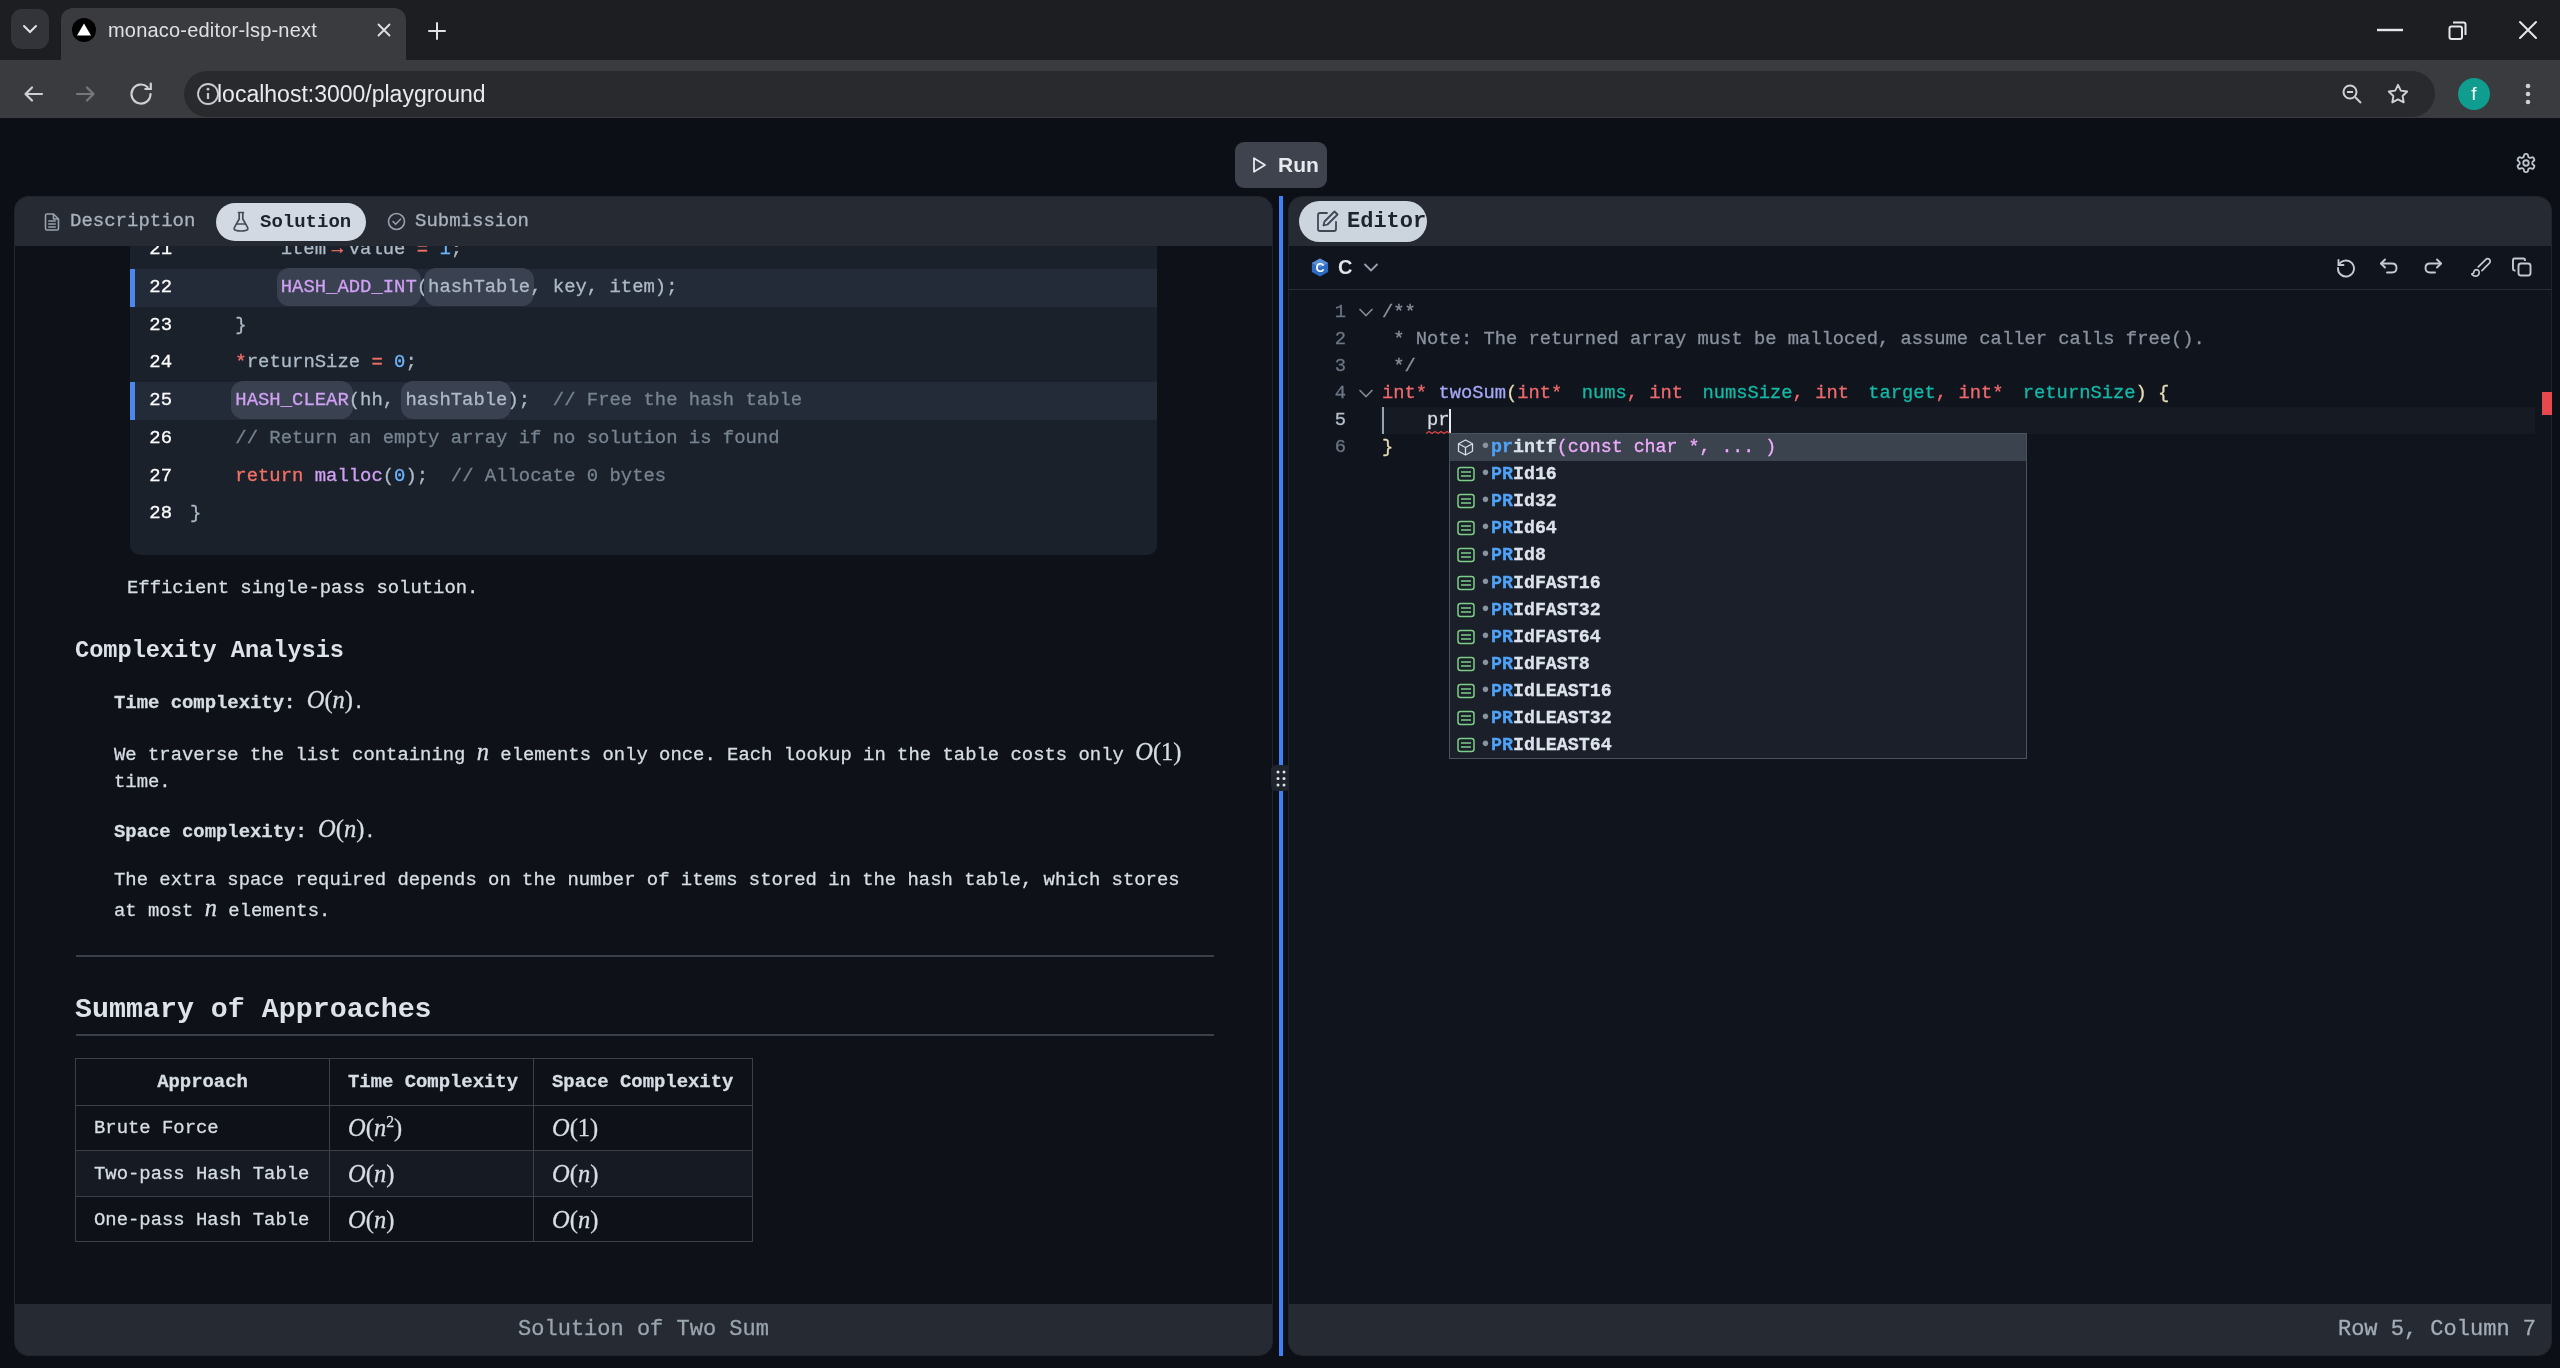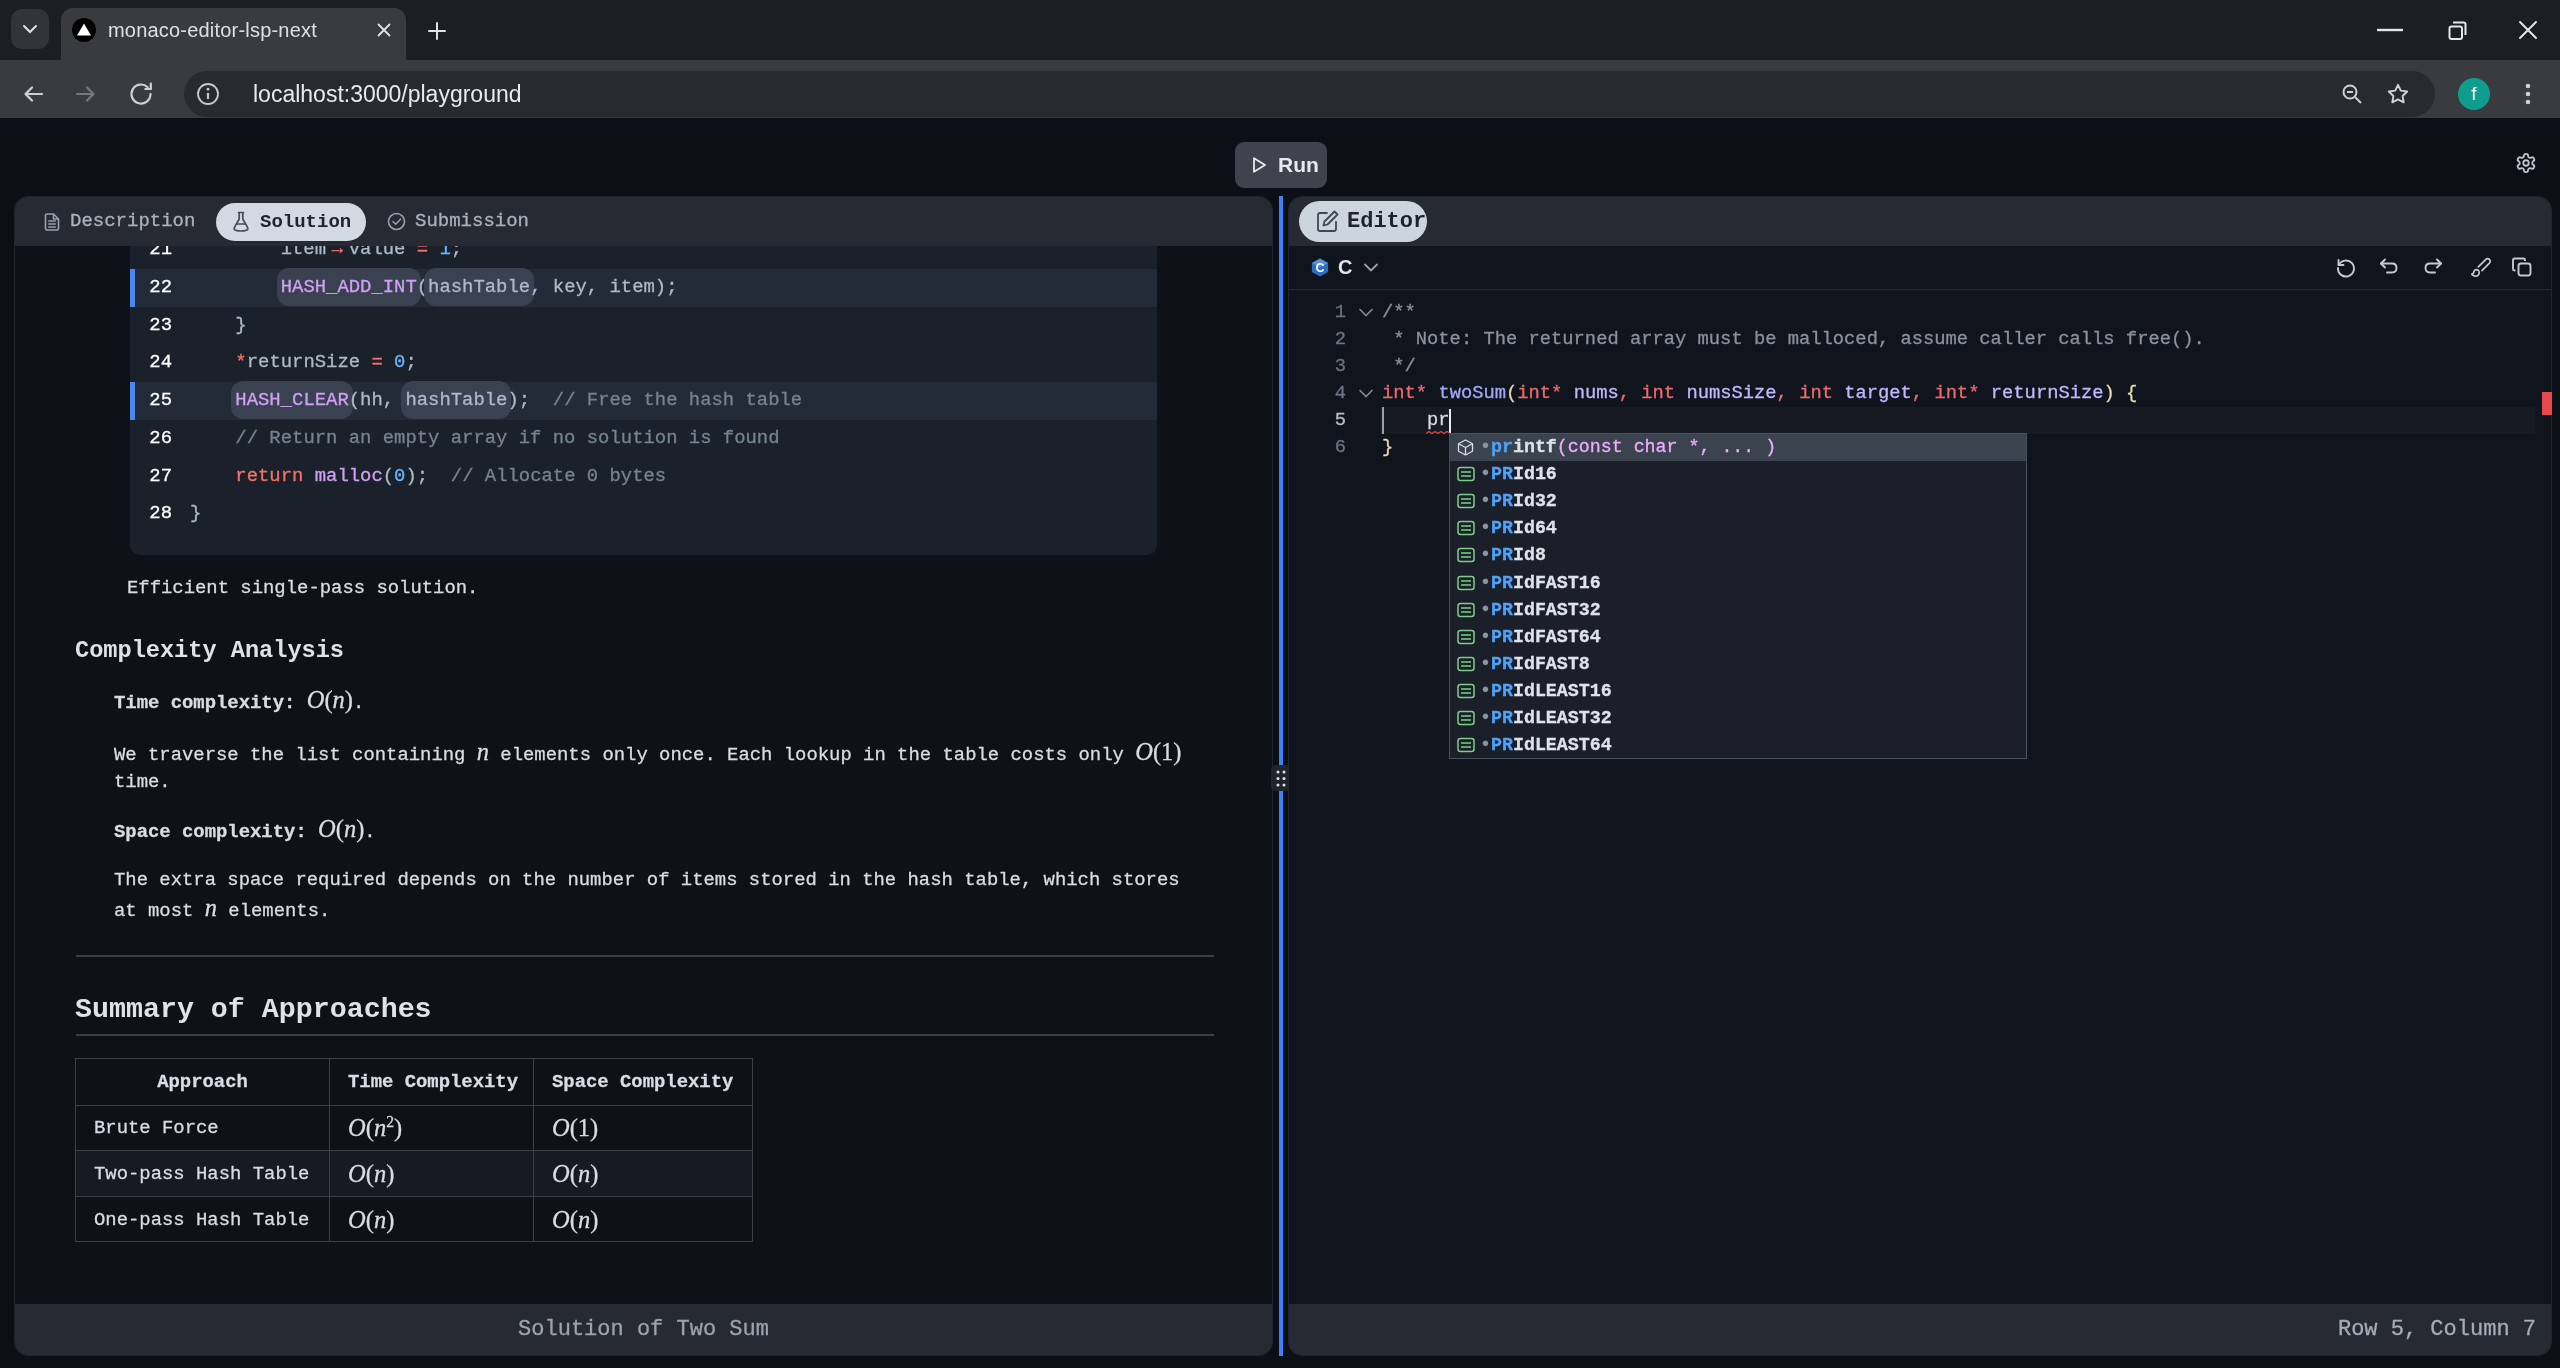--- a/index.html
+++ b/index.html
@@ -10,21 +10,21 @@
   .crow, .erow, .mdtxt, .mdtable, .srow, .tabtxt, .ftxt { -webkit-text-stroke:0.3px currentColor; }
   svg { display:block; }
   
   #tabstrip { left:0; top:0; width:2560px; height:60px; background:#1d1e22; }
   #tabsearch { left:11px; top:9px; width:38px; height:40px; border-radius:11px; background:#33343a; }
   #tab { left:61px; top:8px; width:345px; height:52px; border-radius:12px 12px 0 0; background:#3a3b3e; }
   #favicon { left:72px; top:18px; width:24px; height:24px; border-radius:50%; background:#000; }
   #tabtitle { left:108px; top:4px; height:52px; line-height:52px; font-size:20px; color:#dce0e5; letter-spacing:0.2px;}
   #toolbar { left:0; top:60px; width:2560px; height:58px; background:#3a3b3e; }
   #omnibox { left:184px; top:71px; width:2251px; height:46px; border-radius:23px; background:#292a2e; }
-  #urltext { left:253px; top:71px; height:54px; line-height:46px; font-size:23px; color:#e7eaee; }
+  #urltext { left:217px; top:71px; height:54px; line-height:46px; font-size:23px; color:#e7eaee; }
   #avatar { left:2458px; top:78px; width:32px; height:32px; border-radius:50%; background:#0f9d8f; color:#fff; font-size:19px; text-align:center; line-height:32px; }
   
   #page { left:0; top:118px; width:2560px; height:1250px; background:#0c0f15; }
   #runbtn { left:1235px; top:142px; width:92px; height:46px; border-radius:9px; background:#3e434d; }
   #runbtn span { position:absolute; left:43px; top:0; line-height:46px; font-size:21px; font-weight:bold; color:#e6e9ed; }
   
   #lcard { left:14px; top:196px; width:1259px; height:1160px; border-radius:14px; background:#0e1218; border:1px solid #20252d; }
   #rcard { left:1288px; top:196px; width:1264px; height:1160px; border-radius:14px; background:#10141c; border:1px solid #20252d; }
   .cardhead { position:absolute; left:0; top:0; width:100%; height:49px; background:#262a33; border-radius:13px 13px 0 0; }
   .cardfoot { position:absolute; left:0; bottom:0; width:100%; height:51px; background:#262a33; border-radius:0 0 13px 13px; }
@@ -59,21 +59,21 @@
   .tc1 { left:0; width:253px; }
   .tc2 { left:253px; width:204px; border-left:1px solid #3a414b; }
   .tc3 { left:457px; width:219px; border-left:1px solid #3a414b; }
   .thead .tc1 { justify-content:center; padding-left:0; }
   .ftxt { font-family:"Liberation Mono",monospace; height:51px; line-height:51px; font-size:22px; color:#9aa4ae; }
   
   .etoolbar { position:absolute; left:0; top:47px; width:1262px; height:46px; border-bottom:1px solid #272c35; }
   .erow { position:absolute; left:0; width:1262px; height:27px; line-height:27px; white-space:pre; font-family:"Liberation Mono",monospace; font-size:18.8px; color:#d5dce4; }
   .eln { position:absolute; left:0; top:0; width:57px; text-align:right; color:#6b7482; }
   .ect { position:absolute; left:93px; top:0; }
-  .egry { color:#8a919e; } .ered { color:#ef6a6e; } .efn { color:#a5a8f6; } .eorg { color:#c4b5fd; } .eyel { color:#e5dcb4; }
+  .egry { color:#8a919e; } .ered { color:#ef6a6e; } .efn { color:#a5a8f6; } .eorg { color:#14b8a6;margin-left:8px; } .eyel { color:#e5dcb4; }
   .sugg { position:absolute; left:160px; top:236px; width:578px; height:326px; background:#1a1f29; border:1px solid #49525f; }
   .srow { position:absolute; left:0; width:576px; height:27.1px; font-family:"Liberation Mono",monospace; font-size:18.3px; line-height:27.1px; white-space:pre; }
   .srow.sel { background:#3b434f; }
   .sdot { position:absolute; top:0; left:30px; color:#8b95a2; font-weight:bold; }
   .slab { position:absolute; top:0; left:41px; font-weight:bold; color:#dde3ea; }
   .sm { color:#4fa2f7; }
   .sg { color:#f0abfc; font-weight:normal; }
   .sicon { position:absolute; left:7px; top:5px; }
 </style>
 </head>

